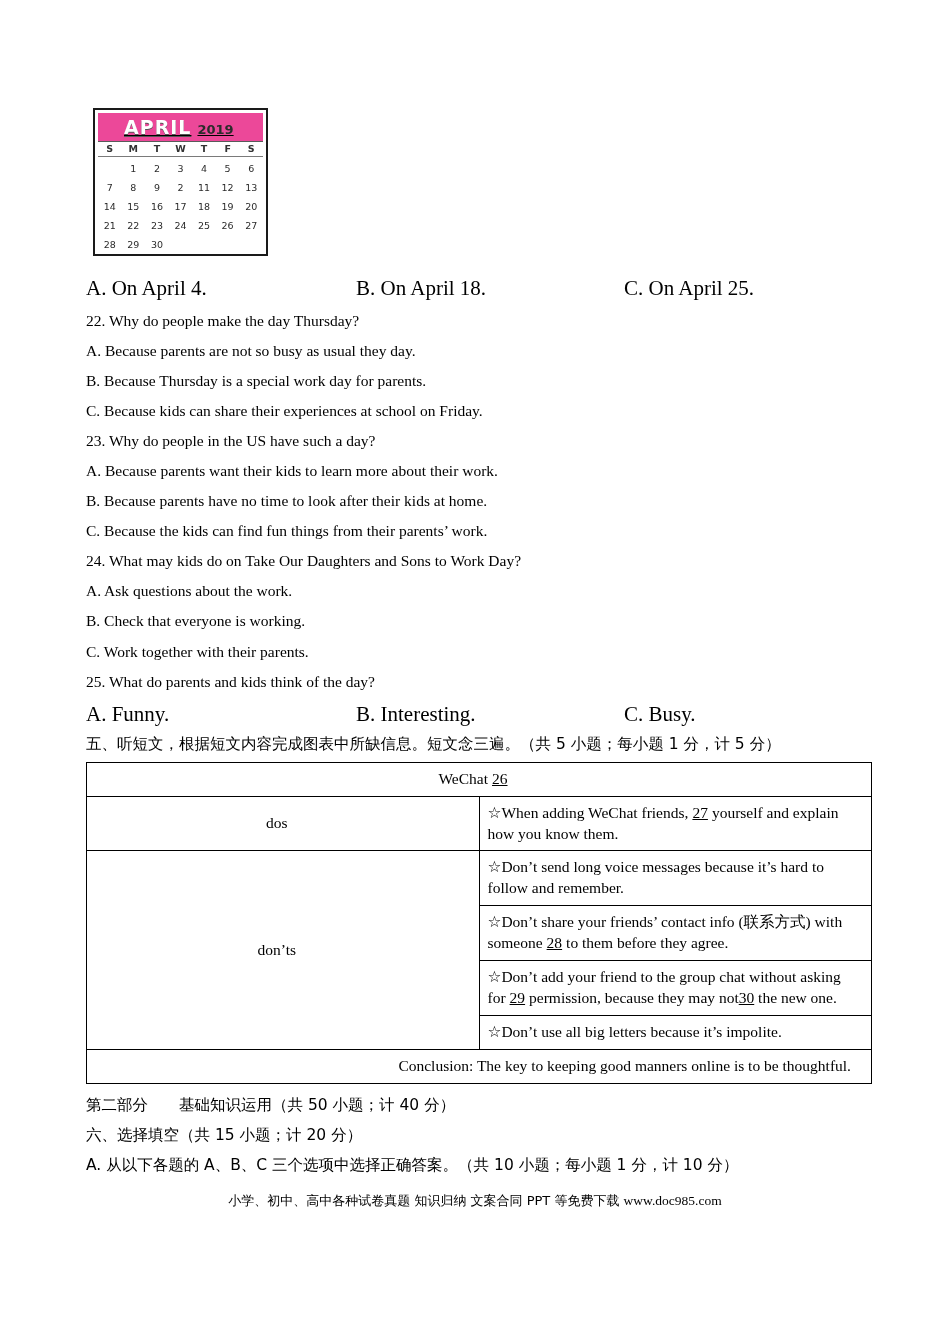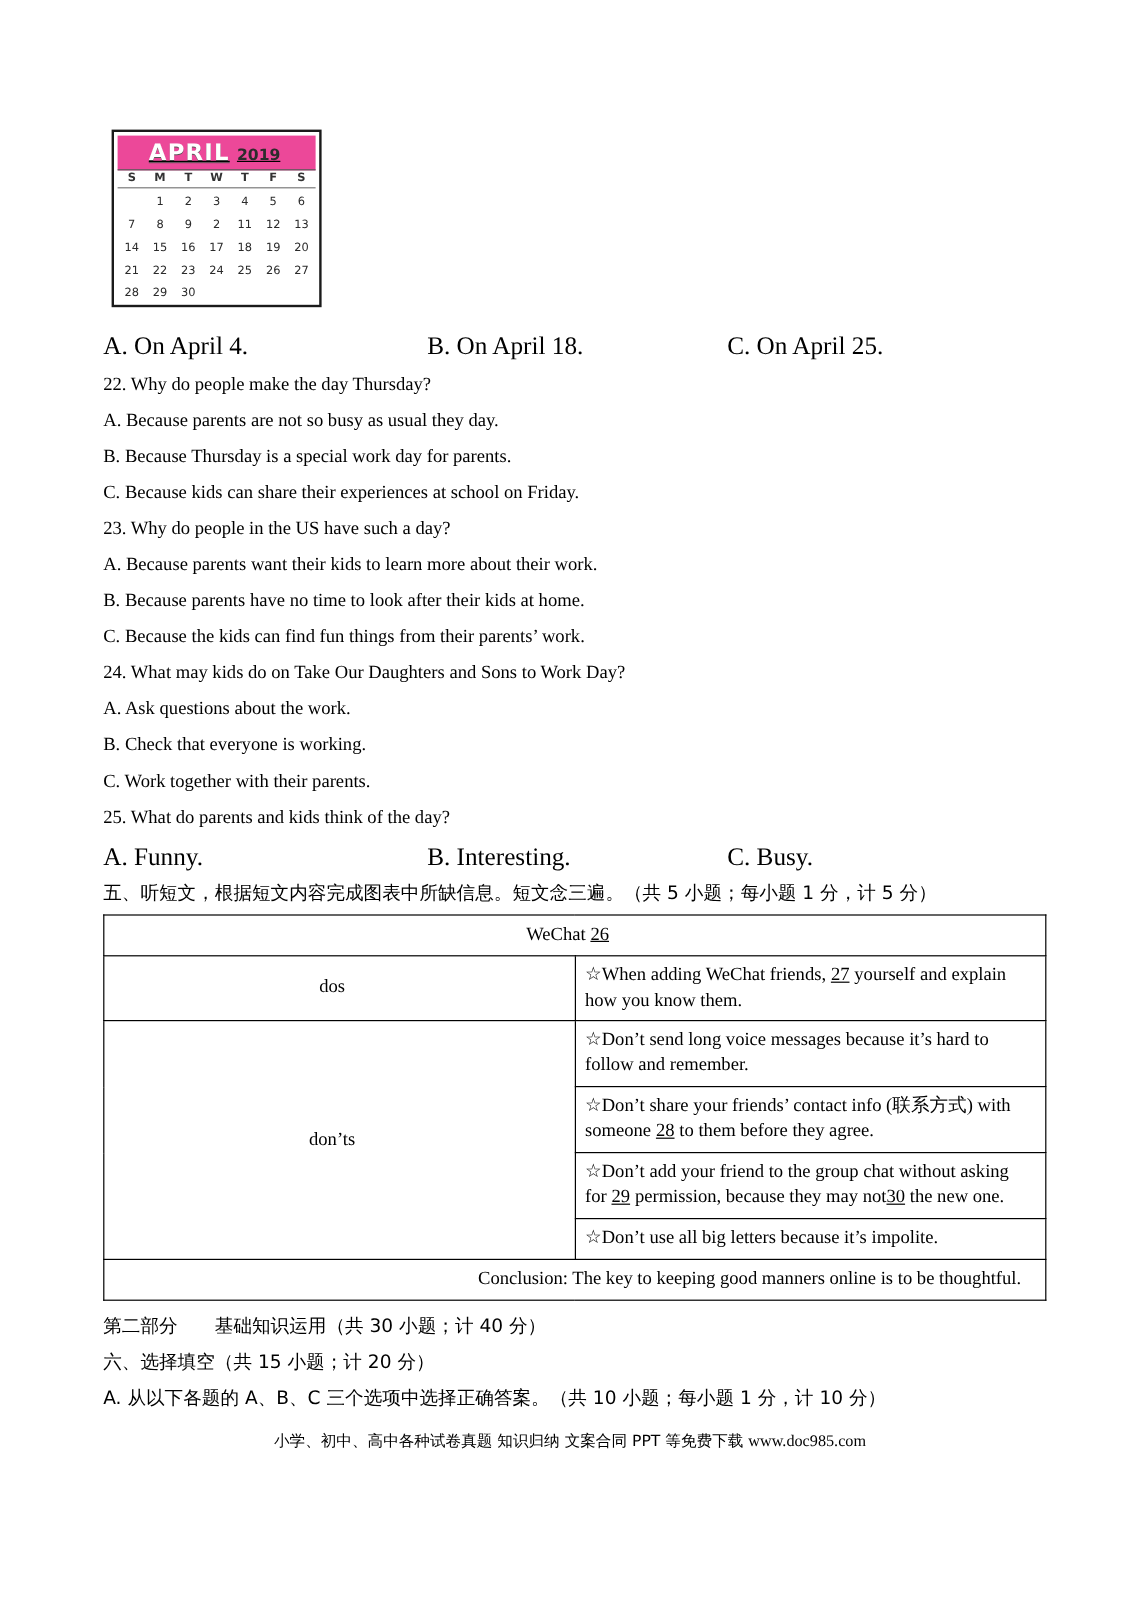--- a/index.html
+++ b/index.html
@@ -97,21 +97,21 @@
   
   .opt-row {
     position: relative;
     font-size: 21px;
     line-height: 1.1;
     margin: 0;
     height: 22px;
   }
   .opt-row span.o1 { position: absolute; left: 0; }
   .opt-row span.o2 { position: absolute; left: 270px; }
-  .opt-row span.o3 { position: absolute; left: 520px; }
+  .opt-row span.o3 { position: absolute; left: 538px; }
 
   p.q {
     font-size: 15.5px;
     margin: 0;
     line-height: 1.1;
   }
 
   .cn {
     font-family: "DejaVu Sans", sans-serif;
     font-size: 14.5px;
@@ -305,21 +305,21 @@
         <td>☆Don’t use all big letters because it’s impolite.</td>
       </tr>
       <tr>
         <td class="concl" colspan="2">Conclusion: The key to keeping good manners online is to be thoughtful.</td>
       </tr>
     </tbody>
       </table>
 
     <div style="height:13px"></div>
 
-    <p class="q cn">第二部分　　基础知识运用（共 30 小题；计 40 分）</p>
+    <p class="q cn">第二部分　　基础知识运用（共 50 小题；计 40 分）</p>
     <div style="height:13px"></div>
     <p class="q cn">六、选择填空（共 15 小题；计 20 分）</p>
     <div style="height:13px"></div>
     <p class="q cn">A. 从以下各题的 A、B、C 三个选项中选择正确答案。（共 10 小题；每小题 1 分，计 10 分）</p>
 
   </div>
 
   <div class="footer">
     <span>小学、初中、高中各种试卷真题 知识归纳 文案合同 PPT 等免费下载</span>
     <span class="url">www.doc985.com</span>

